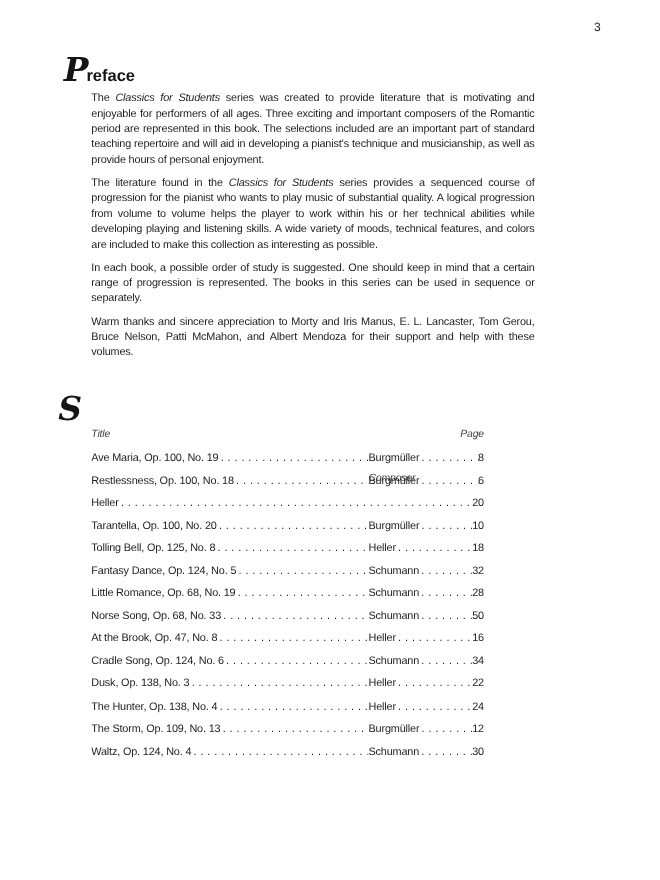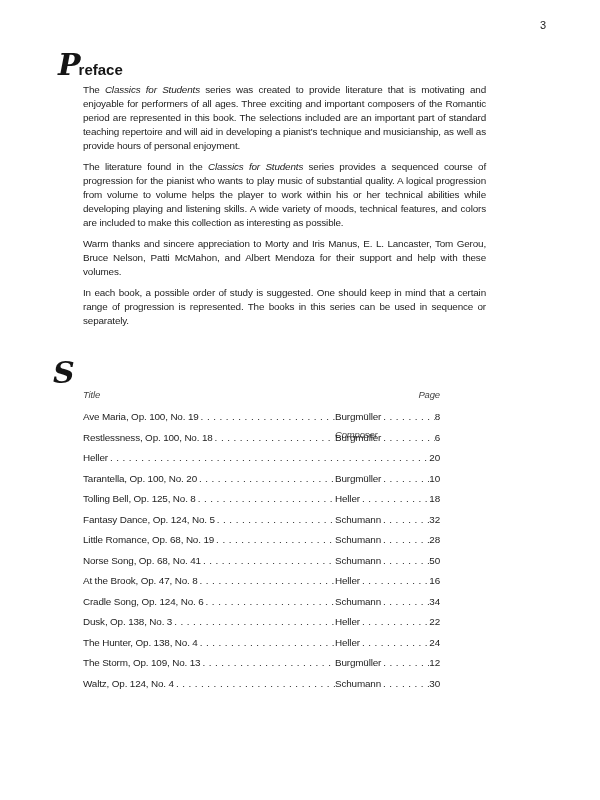--- a/index.html
+++ b/index.html
@@ -133,22 +133,22 @@
 <div class="page-number">3</div>
 
 <div class="section-title" id="preface-title">
   <span class="initial">P</span>
   <span class="rest">reface</span>
 </div>
 
 <div class="preface-body">
   <p><span>The </span><i>Classics for Students</i><span> series was created to provide literature that is motivating and enjoyable for performers of all ages. Three exciting and important composers of the Romantic period are represented in this book. The selections included are an important part of standard teaching repertoire and will aid in developing a pianist’s technique and musicianship, as well as provide hours of personal enjoyment.</span></p>
   <p><span>The literature found in the </span><i>Classics for Students</i><span> series provides a sequenced course of progression for the pianist who wants to play music of substantial quality. A logical progression from volume to volume helps the player to work within his or her technical abilities while developing playing and listening skills. A wide variety of moods, technical features, and colors are included to make this collection as interesting as possible.</span></p>
+  <p>In each book, a possible order of study is suggested. One should keep in mind that a certain range of progression is represented. The books in this series can be used in sequence or separately.</p>
   <p>Warm thanks and sincere appreciation to Morty and Iris Manus, E. L. Lancaster, Tom Gerou, Bruce Nelson, Patti McMahon, and Albert Mendoza for their support and help with these volumes.</p>
-  <p>In each book, a possible order of study is suggested. One should keep in mind that a certain range of progression is represented. The books in this series can be used in sequence or separately.</p>
 </div>
 
 <div class="section-title" id="study-title">
   <span class="initial">S</span>
 </div>
 
 <div class="study-table">
   <div class="study-header">
     <span class="h-title">Title</span>
     <span class="h-composer">Composer</span>
@@ -249,21 +249,21 @@
         <div class="col-composer">
           <span class="txt">Schumann</span>
           <span class="leader">
             <span class="leader-inline"></span>
           </span>
         </div>
         <span class="col-page">28</span>
       </div>
       <div class="study-row">
         <div class="col-title">
-          <span class="txt">Norse Song, Op. 68, No. 41</span>
+          <span class="txt">Norse Song, Op. 68, No. 33</span>
           <span class="leader">
             <span class="leader-inline"></span>
           </span>
         </div>
         <div class="col-composer">
           <span class="txt">Schumann</span>
           <span class="leader">
             <span class="leader-inline"></span>
           </span>
         </div>

